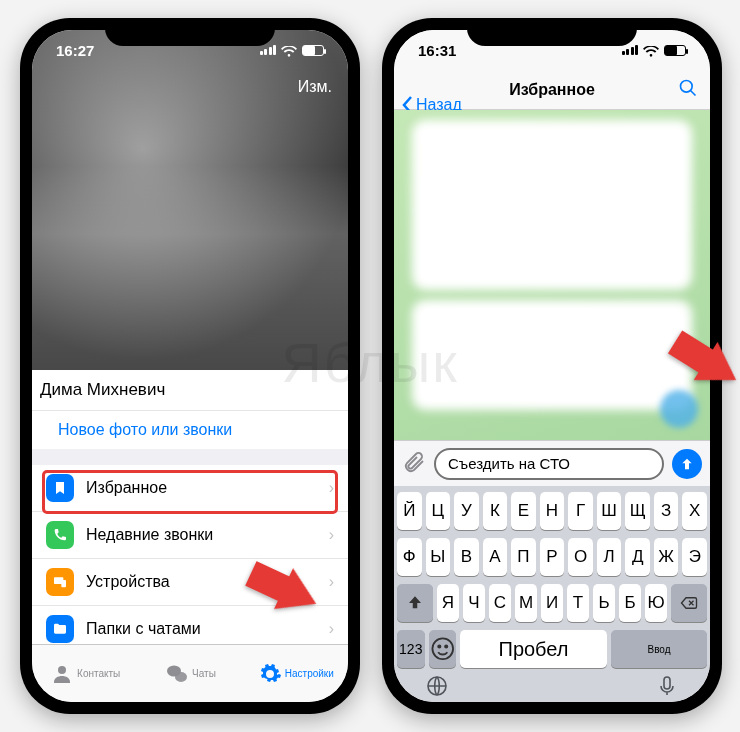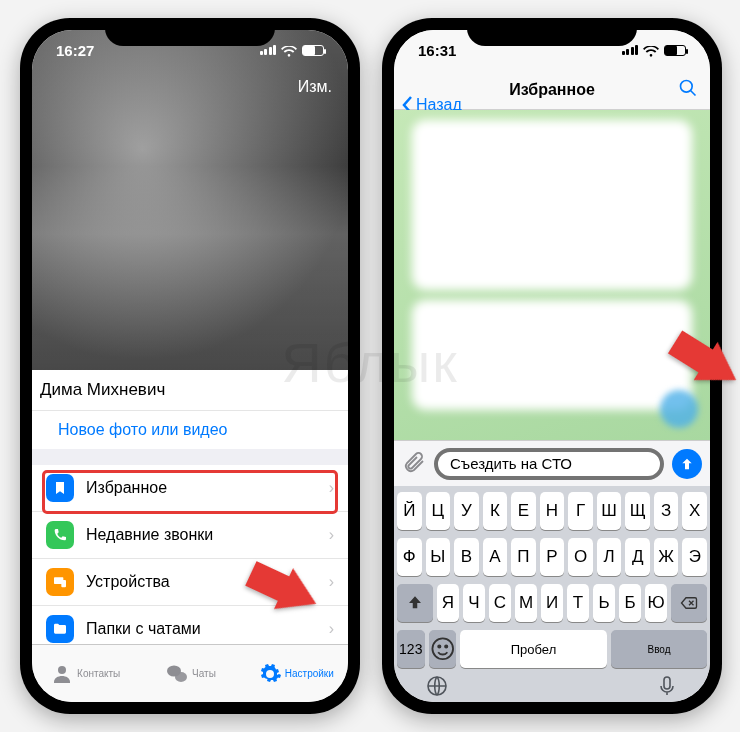--- a/index.html
+++ b/index.html
@@ -57,34 +57,34 @@
 
   .chatbg { background: linear-gradient(160deg,#c5e8b7,#a8d8a0); position:relative; height: 330px; overflow:hidden; }
   .bubble { position:absolute; background:#fff; border-radius:14px; filter: blur(5px); }
   .bubble.b1 { top:10px; left:18px; right:18px; height:170px; }
   .bubble.b2 { top:190px; left:18px; right:18px; height:110px; }
   .fab { position:absolute; right:12px; bottom:12px; width:38px; height:38px; border-radius:50%; background:#4fb0e8cc; filter: blur(3px); }
 
   .inputbar { height:46px; background:#f5f5f7; border-top:0.5px solid #ccc; display:flex; align-items:center; padding:0 8px; gap:8px; }
   .attach { color:#8a8a8e; }
   .attach svg{width:24px;height:24px;}
-  .inputfield { flex:1; height:32px; background:#fff; border:4px solid #737373; border-radius:16px; padding:8px 12px; font-size:15px; display:flex; align-items:center; }
+  .inputfield { flex:1; height:32px; background:#fff; border:2px solid #737373; border-radius:16px; padding:8px 12px; font-size:15px; display:flex; align-items:center; }
   .sendbtn { width:30px; height:30px; border-radius:50%; background:#007aff; display:flex; align-items:center; justify-content:center; color:#fff; }
   .sendbtn svg{width:16px;height:16px;}
 
   .keyboard { background:#d1d4da; padding:6px 3px 8px; }
   .krow { display:flex; justify-content:center; gap:4px; margin-bottom:8px; }
   .key { background:#fff; border-radius:5px; height:38px; flex:1; display:flex; align-items:center; justify-content:center; font-size:17px; box-shadow: 0 1px 0 #888; max-width:27.5px; }
   .krow2 .key{ max-width:27px; }
   .key.shift, .key.del { background:#abb0bb; max-width:36px; flex:none; width:36px; }
   .key.del svg, .key.shift svg { width:18px;height:18px; color:#333; }
   .krow4 { display:flex; gap:4px; }
   .key.fn{ background:#abb0bb; flex:none; width:36px; font-size:14px; }
   .key.emoji{ background:#abb0bb; flex:none; width:36px; }
-  .key.space{ flex:1; max-width:none; font-size:13px; }
+  .key.space{ flex:1; max-width:none; font-size:20px; }
   .key.enter{ background:#abb0bb; flex:none; width:96px; max-width:none; font-size:10px; }
   .kbbottom { display:flex; justify-content:space-between; padding:6px 28px 0; color:#50555c; }
   .kbbottom svg{width:24px;height:24px;}
 
   
   .arrow { position:absolute; z-index:30; pointer-events:none; }
   .arrow1 { top: 560px; left: 220px; transform: rotate(25deg); }
   .arrow2 { top: 330px; left: 640px; transform: rotate(32deg); }
   .arrow svg { width: 90px; height: 90px; filter: drop-shadow(0 2px 2px rgba(0,0,0,0.3)); }
 </style>
@@ -121,21 +121,21 @@
       <div class="hero-edit">Изм.</div>
 
       <div class="below-hero">
         <div class="name-row">Дима Михневич</div>
         <div class="photo-row">
           <span><svg viewBox="0 0 24 24" fill="none" stroke="#007aff" stroke-width="1.6">
                 <rect x="2" y="6" width="20" height="14" rx="3"></rect>
                 <circle cx="12" cy="13" r="4"></circle>
                 <path d="M8 6l1.5-2h5L16 6"></path>
               </svg></span>
-          <span>Новое фото или видео</span>
+          <span>Новое фото или звонки</span>
         </div>
         <div class="section-gap"></div>
         <div class="list">
           <div class="list-item">
             <div class="li-icon" style="background:#007aff">
                 <svg viewBox="0 0 24 24" fill="#fff">
                   <path d="M6 3h12v18l-6-4-6 4V3z"></path>
                 </svg>
               </div>
             <span class="li-label">Избранное</span>

